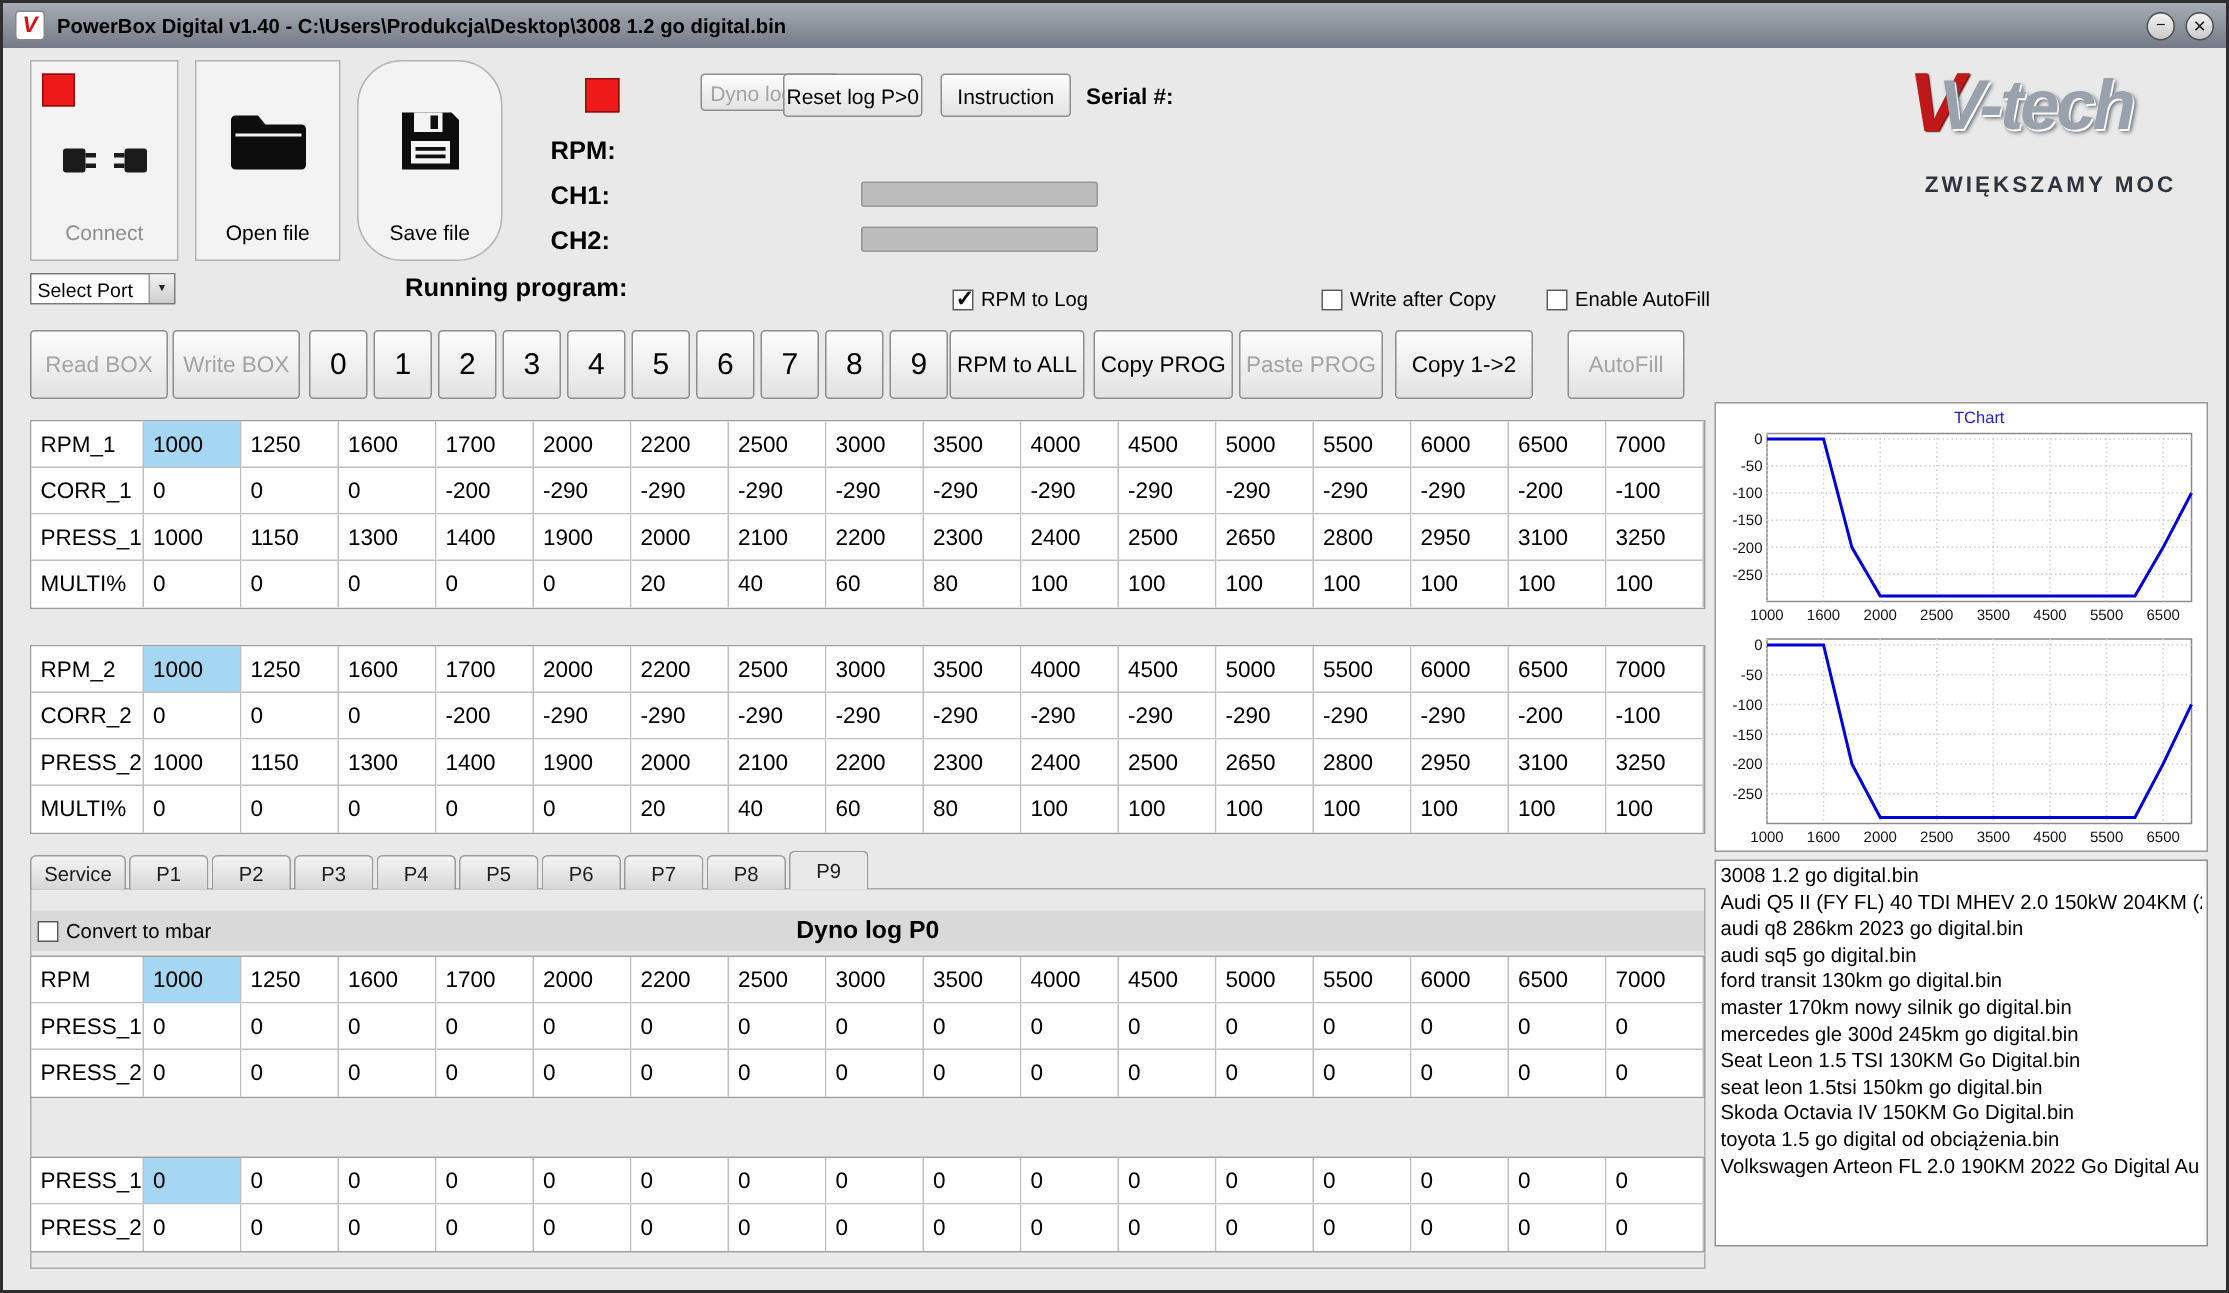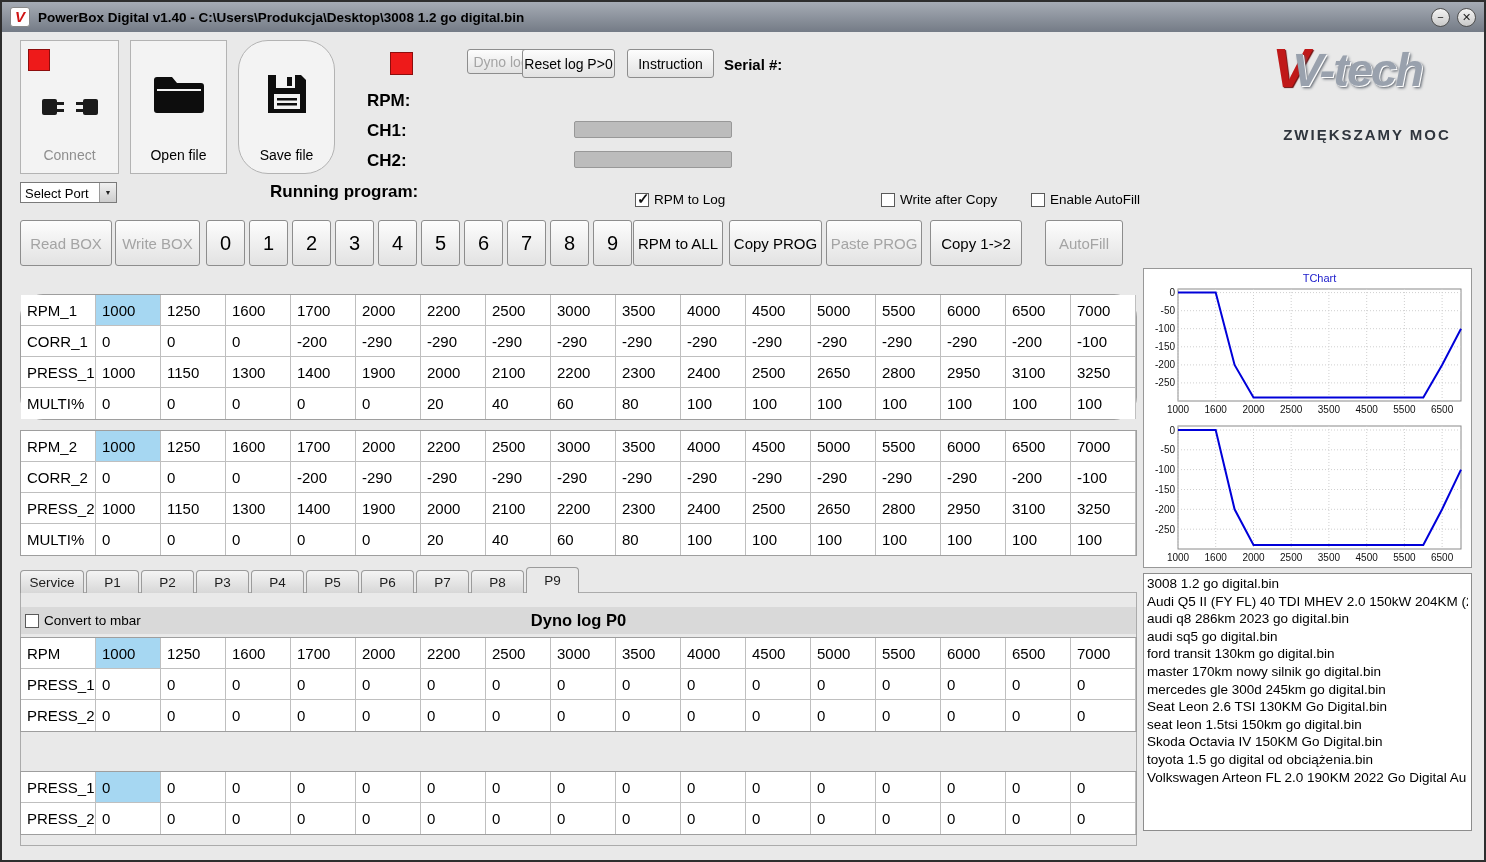--- a/index.html
+++ b/index.html
@@ -43,21 +43,21 @@
   .checkbox { width:14px; height:14px; background:#fff; border:1px solid #5a5a5a; position:relative; flex:none; }
   .checkbox.checked::after { content:"✓"; position:absolute; left:1px; top:-4px; font-size:15px; font-weight:bold; color:#101010; }
   .cblabel { font-size:13.5px; color:#000; white-space:nowrap; }
 
   .logo { position:absolute; left:1258px; top:40px; width:214px; }
   .brandwrap { position:relative; height:62px; }
   .redv { position:absolute; left:12px; top:-2px; font-size:56px; font-weight:bold; font-style:italic; color:#c01818;
     text-shadow:1px 1px 1px #6d0d0d; line-height:1; }
   .brand { position:absolute; left:32px; top:4px; font-size:47px; font-weight:bold; font-style:italic; color:#99a1ad;
     letter-spacing:-2px; text-shadow:1px 1px 0 #fdfdfd, 2px 2px 3px #555c66; line-height:1; }
-  .tagline { margin-top:22px; text-align:center; font-size:15px; font-weight:bold; letter-spacing:2px; color:#2f353d; }
+  .tagline { margin-top:11px; text-align:center; font-size:15px; font-weight:bold; letter-spacing:2px; color:#2f353d; }
 
   .grid { position:absolute; background:#fff; border:1px solid #9e9e9e; z-index:4; }
   .grid-row { display:flex; height:31px; }
   .gcell { width:65px; min-width:65px; border-right:1px solid #bfbfbf; border-bottom:1px solid #bfbfbf;
     font-size:15px; display:flex; align-items:center; padding-left:6px; background:#fff; color:#000; overflow:hidden; }
   .gcell.glabel { width:75px; min-width:75px; }
   .gcell.sel { background:#a6d7f2; }
   .grid-row:last-child .gcell { border-bottom:none; }
 
   .tabbar { position:absolute; left:18px; top:565px; height:26px; display:flex; align-items:flex-end; z-index:6; }
@@ -182,21 +182,21 @@
   <div class="btn digit" style="left:462px;top:218px;width:39px;height:46px;">6</div>
   <div class="btn digit" style="left:505px;top:218px;width:39px;height:46px;">7</div>
   <div class="btn digit" style="left:548px;top:218px;width:39px;height:46px;">8</div>
   <div class="btn digit" style="left:591px;top:218px;width:39px;height:46px;">9</div>
   <div class="btn" style="left:631px;top:218px;width:90px;height:46px;">RPM to ALL</div>
   <div class="btn" style="left:727px;top:218px;width:93px;height:46px;">Copy PROG</div>
   <div class="btn disabled" style="left:824px;top:218px;width:96px;height:46px;">Paste PROG</div>
   <div class="btn" style="left:928px;top:218px;width:92px;height:46px;">Copy 1-&gt;2</div>
   <div class="btn disabled" style="left:1043px;top:218px;width:78px;height:46px;">AutoFill</div>
 
-  <div class="grid" style="left:18px;top:292px;border-radius:23px;">
+  <div class="grid" style="left:18px;top:278px;">
       <div class="grid-row">
         <div class="gcell glabel">RPM_1</div>
         <div class="gcell sel">1000</div>
         <div class="gcell">1250</div>
         <div class="gcell">1600</div>
         <div class="gcell">1700</div>
         <div class="gcell">2000</div>
         <div class="gcell">2200</div>
         <div class="gcell">2500</div>
         <div class="gcell">3000</div>
@@ -537,20 +537,20 @@
   </div>
 
   <div class="filelist">
       <div class="file-item">3008 1.2 go digital.bin</div>
       <div class="file-item">Audi Q5 II (FY FL) 40 TDI MHEV 2.0 150kW 204KM (2</div>
       <div class="file-item">audi q8 286km 2023 go digital.bin</div>
       <div class="file-item">audi sq5 go digital.bin</div>
       <div class="file-item">ford transit 130km go digital.bin</div>
       <div class="file-item">master 170km nowy silnik go digital.bin</div>
       <div class="file-item">mercedes gle 300d 245km go digital.bin</div>
-      <div class="file-item">Seat Leon 2.6 TSI 130KM Go Digital.bin</div>
+      <div class="file-item">Seat Leon 1.5 TSI 130KM Go Digital.bin</div>
       <div class="file-item">seat leon 1.5tsi 150km go digital.bin</div>
       <div class="file-item">Skoda Octavia IV 150KM Go Digital.bin</div>
       <div class="file-item">toyota 1.5 go digital od obciążenia.bin</div>
       <div class="file-item">Volkswagen Arteon FL 2.0 190KM 2022 Go Digital Au</div>
     </div>
 
 </div>
 
 </body></html>

